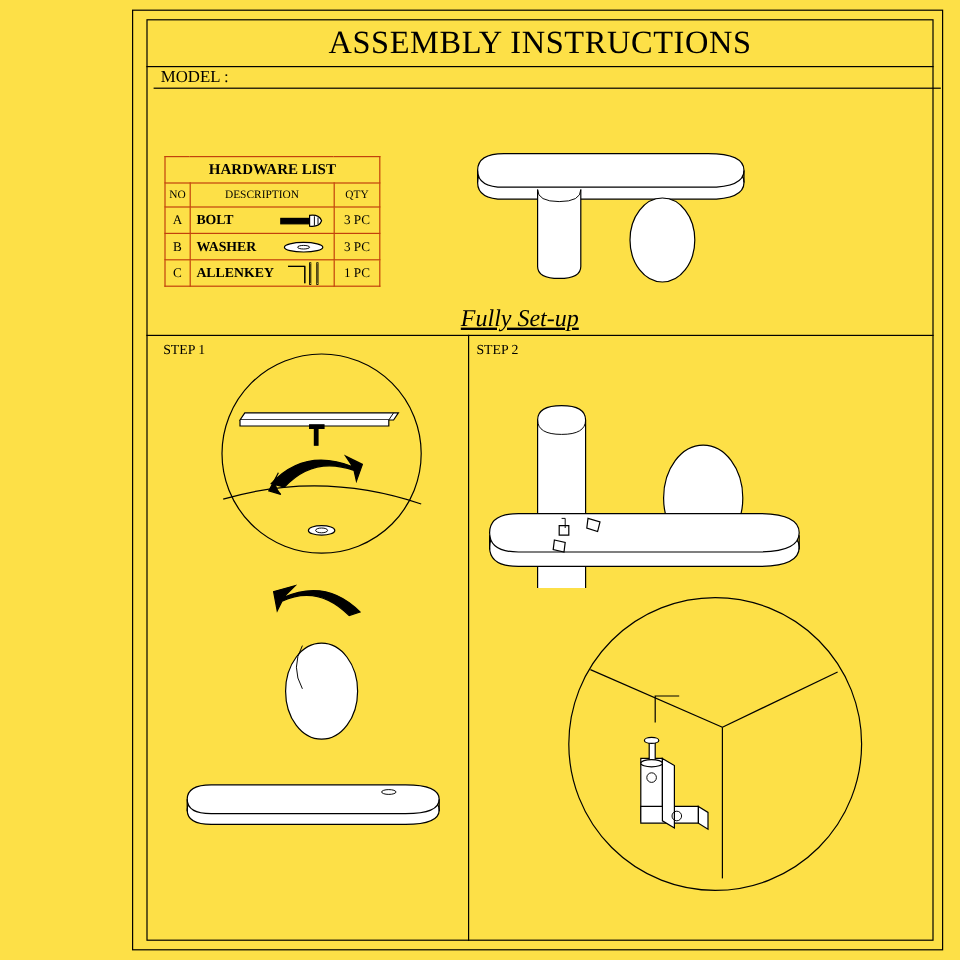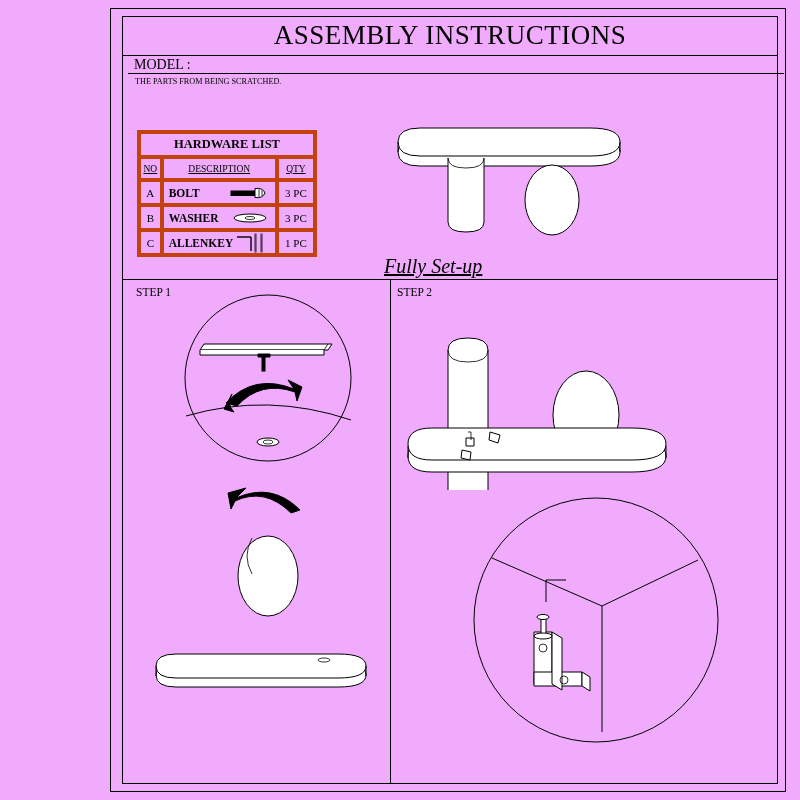--- a/index.html
+++ b/index.html
@@ -12,21 +12,21 @@
     height: 800px;
     font-family: "Liberation Serif", serif;
     color: #000;
     overflow: hidden;
   }
 
   .page {
     position: relative;
     width: 800px;
     height: 800px;
-    background: #f0abfc;
+    background: #fde047;
   }
 
   
   .frame-outer {
     position: absolute;
     left: 110px;
     top: 8px;
     width: 676px;
     height: 784px;
     border: 1.5px solid #000;
@@ -107,35 +107,34 @@
   
   .hw-table {
     position: absolute;
     left: 137px;
     top: 130px;
     width: 180px;
     border-collapse: collapse;
     font-size: 11px;
   }
   .hw-table td, .hw-table th {
-    border: 4px solid #c2410c;
+    border: 1px solid #c2410c;
     padding: 0;
     text-align: center;
     height: 21px;
     vertical-align: middle;
   }
   .hw-title {
     font-weight: bold;
     font-size: 12.5px;
     height: 22px;
   }
   .hw-head td {
     font-size: 9.5px;
     height: 19px;
-    text-decoration: underline;
   }
   .col-no { width: 20px; }
   .col-desc { width: 122px; }
   .col-qty { width: 38px; }
   .hw-row td.c-no { font-size: 11px; }
   .hw-row td.c-desc {
     text-align: left;
     padding-left: 5px;
     font-weight: bold;
     font-size: 11.5px;
@@ -206,21 +205,20 @@
 
   <div class="title-bar">
     <div class="title-text">ASSEMBLY INSTRUCTIONS</div>
   </div>
 
   <div class="model-bar">
     <span class="model-text">MODEL :</span>
   </div>
 
   <div class="note-block">
-    <span class="note-line indent">THE PARTS FROM BEING SCRATCHED.</span>
   </div>
 
   <table class="hw-table">
     <tbody>
       <tr>
         <td class="hw-title" colspan="3">HARDWARE LIST</td>
       </tr>
       <tr class="hw-head">
         <td class="col-no">NO</td>
         <td class="col-desc">DESCRIPTION</td>

